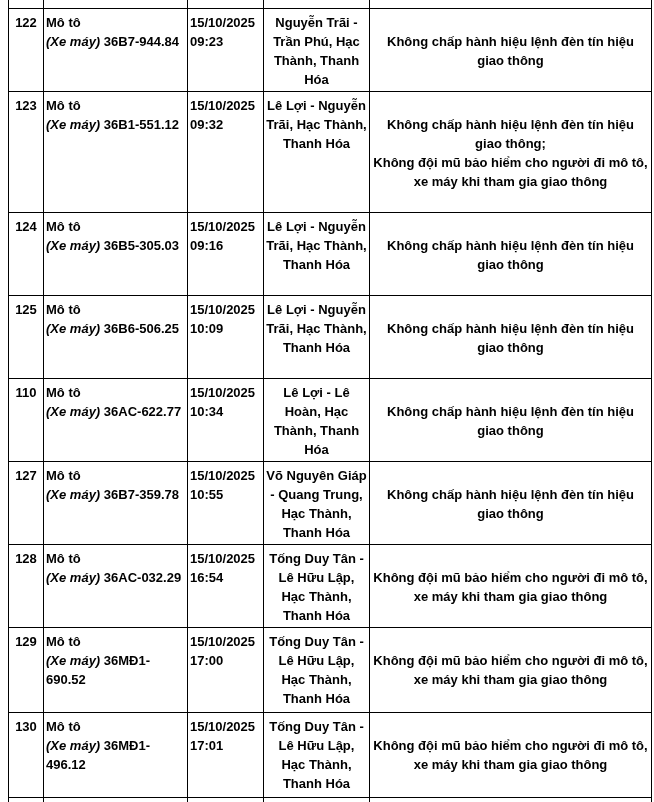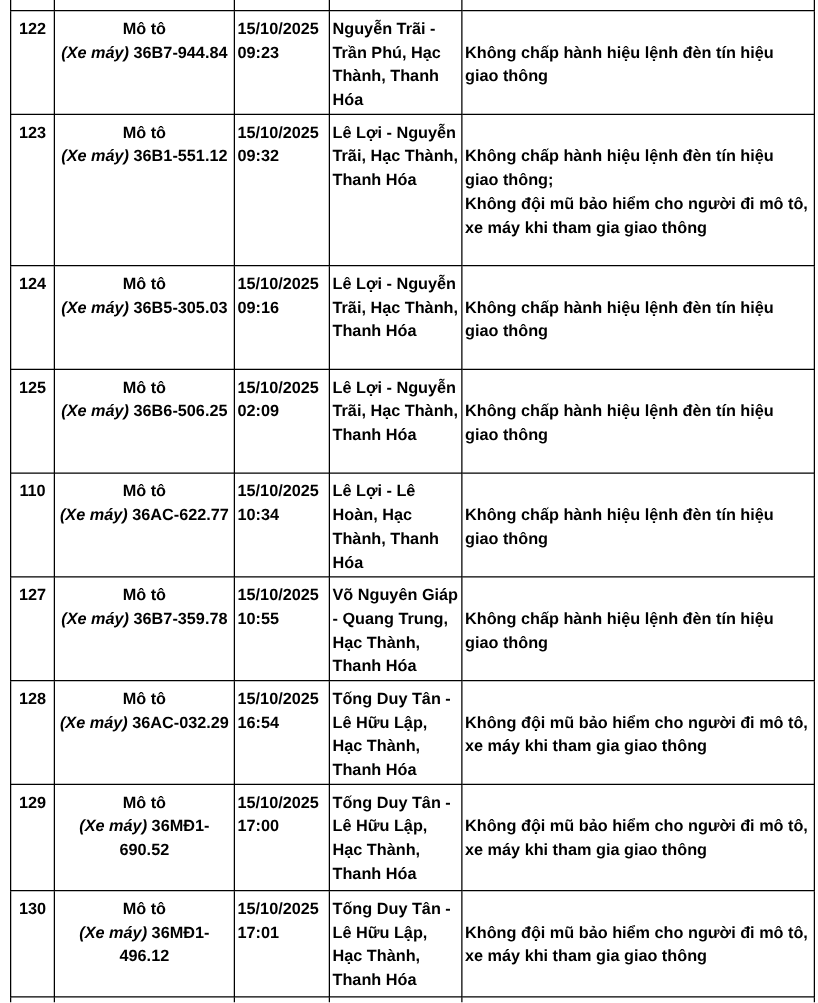--- a/index.html
+++ b/index.html
@@ -34,24 +34,24 @@
     overflow: hidden;
   }
   
   tr.partial-top td {
     border-top: none;
     padding: 0;
   }
   tr.partial-top { height: 8px; }
 
   td.c-no   { text-align: center; }
-  td.c-veh  { text-align: center; }
+  td.c-veh  { }
   td.c-date { padding-left: 1px; padding-right: 1px; }
-  td.c-loc  { }
-  td.c-vio  { white-space: pre-line; }
+  td.c-loc  { text-align: center; }
+  td.c-vio  { text-align: center; white-space: pre-line; }
   .it { font-style: italic; }
 </style>
 </head>
 <body>
 
 <div class="page">
   <table class="viol">
     <colgroup>
       <col style="width:35px">
       <col style="width:144px">
@@ -128,21 +128,21 @@
         <tr class="data-row" style="height: 68px;">
     <td class="c-no">
       <div>125</div>
     </td>
     <td class="c-veh">
       <div>Mô tô</div>
       <div><span class="it">(Xe máy)</span> <span>36B6-506.25</span></div>
     </td>
     <td class="c-date">
       <div>15/10/2025</div>
-      <div>02:09</div>
+      <div>10:09</div>
     </td>
     <td class="c-loc">
       <div>Lê Lợi - Nguyễn Trãi, Hạc Thành, Thanh Hóa</div>
     </td>
     <td class="c-vio">
       <div>Không chấp hành hiệu lệnh đèn tín hiệu giao thông</div>
     </td>
   </tr>
         <tr class="data-row" style="height: 66px;">
     <td class="c-no">

